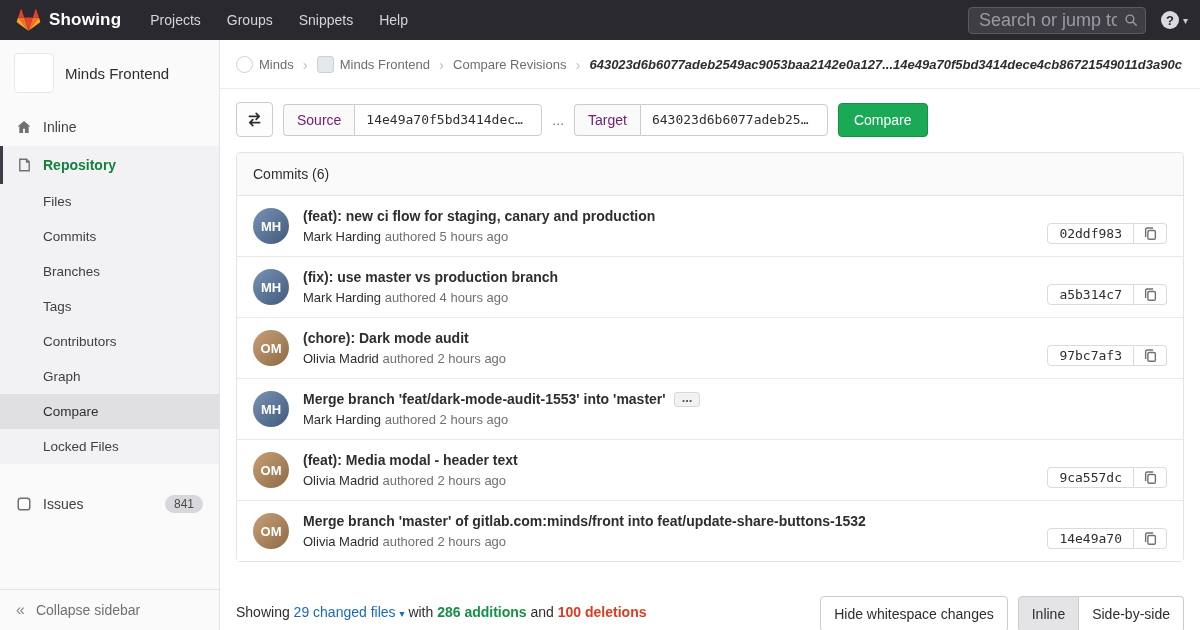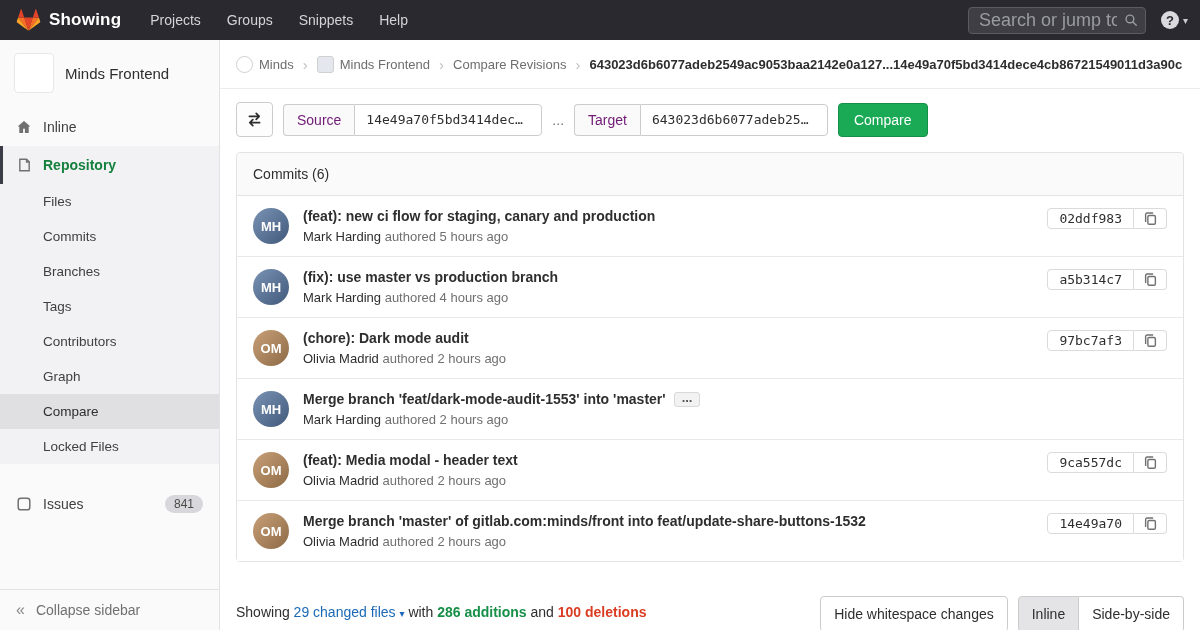--- a/index.html
+++ b/index.html
@@ -41,33 +41,33 @@
   .collapse-item { margin-top:auto; border-top:1px solid #e3e3e3; color:#707070; display:flex; gap:11px; padding:12px 16px; font-size:14px; align-items:center; cursor:pointer; }
   .collapse-icon { font-size:16px; color:#8a8a8a; line-height:1; }
 
   
   .content { flex:1; display:flex; flex-direction:column; min-width:0; }
   .breadcrumbs { display:flex; align-items:center; gap:9px; padding:0 16px; height:49px; border-bottom:1px solid #ececec; font-size:13px; color:#6e6e6e; flex-shrink:0; }
   .crumb-link { color:#6e6e6e; display:flex; align-items:center; gap:6px; cursor:pointer; }
   .avatar-circle-sm { width:17px; height:17px; border-radius:50%; background:#fff; border:1px solid #d0d0d0; flex-shrink:0; }
   .avatar-square-sm { width:17px; height:17px; border-radius:3px; background:#e4e7ed; border:1px solid #d0d0d0; flex-shrink:0; }
   .crumb-sep { color:#c0c0c0; font-size:15px; }
-  .crumb-current { font-weight:700; color:#2e2e2e; white-space:nowrap; overflow:hidden; text-overflow:ellipsis; }
+  .crumb-current { font-weight:700; color:#2e2e2e; white-space:nowrap; overflow:hidden; text-overflow:ellipsis;font-style:italic; }
 
   .compare-form { display:flex; align-items:center; gap:10px; padding:13px 16px 15px; flex-shrink:0; }
   .swap-btn { width:37px; height:35px; border:1px solid #ccc; border-radius:4px; background:#fdfdfd; color:#2e2e2e; display:flex; align-items:center; justify-content:center; cursor:pointer; }
   .input-group { display:flex; align-items:stretch; }
   .ig-label { border:1px solid #ccc; border-right:0; border-radius:4px 0 0 4px; background:#fafafa; padding:7px 13px; font-size:14px; color:#701a75; display:flex; align-items:center; }
   .ig-input { width:188px; border:1px solid #ccc; border-radius:0 4px 4px 0; padding:7px 11px; font-family:"DejaVu Sans Mono","Liberation Mono",monospace; font-size:13px; color:#2e2e2e; outline:none; background:#fff; }
   .dots-sep { color:#707070; }
   .compare-btn { background:#1aaa55; border:1px solid #168f48; color:#fff; font-size:14px; padding:8px 15px; border-radius:4px; cursor:pointer; font-family:inherit; }
 
   .commits-panel { margin:0 16px; border:1px solid #e3e3e3; border-radius:4px; flex-shrink:0; }
   .panel-header { padding:13px 16px; font-size:14px; border-bottom:1px solid #e3e3e3; background:#fafafa; border-radius:4px 4px 0 0; color:#2e2e2e; }
-  .commit-row { display:flex; align-items:flex-start; padding:12px 16px; background:#fff; }
+  .commit-row { display:flex; align-items:flex-end; padding:12px 16px; background:#fff; }
   .commit-row + .commit-row { border-top:1px solid #e9e9e9; }
   .commit-avatar { width:36px; height:36px; border-radius:50%; margin-right:14px; flex-shrink:0; display:flex; align-items:center; justify-content:center; color:#fff; font-size:13px; font-weight:700; }
   .av-mh { background:linear-gradient(135deg,#7a93b5,#41597a); }
   .av-om { background:linear-gradient(135deg,#c8a078,#8d6a45); }
   .commit-main { flex:1; min-width:0; padding-right:12px; }
   .commit-title { font-weight:600; font-size:14px; color:#2e2e2e; cursor:pointer; }
   .expander-btn { display:inline-block; margin-left:8px; padding:0 7px 3px; border:1px solid #d8d8d8; border-radius:3px; background:#f2f2f2; color:#555; font-weight:700; line-height:10px; font-size:13px; vertical-align:2px; cursor:pointer; }
   .commit-meta { margin-top:5px; font-size:13px; color:#707070; }
   .commit-author { color:#2e2e2e; cursor:pointer; }
   .sha-group { display:flex; flex-shrink:0; }

